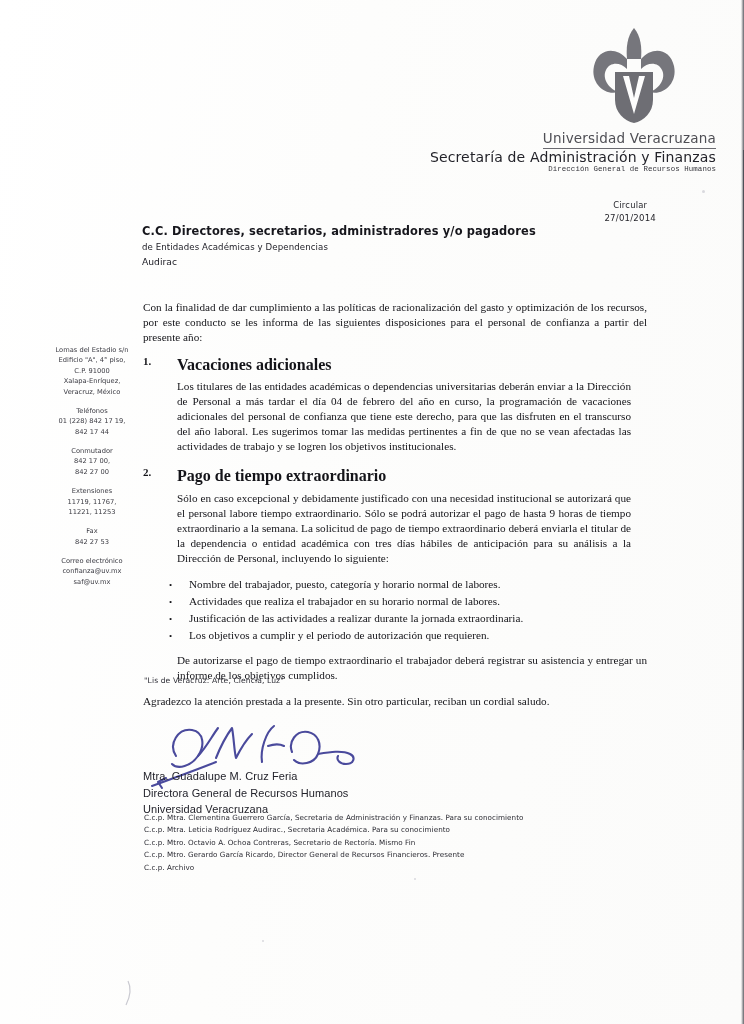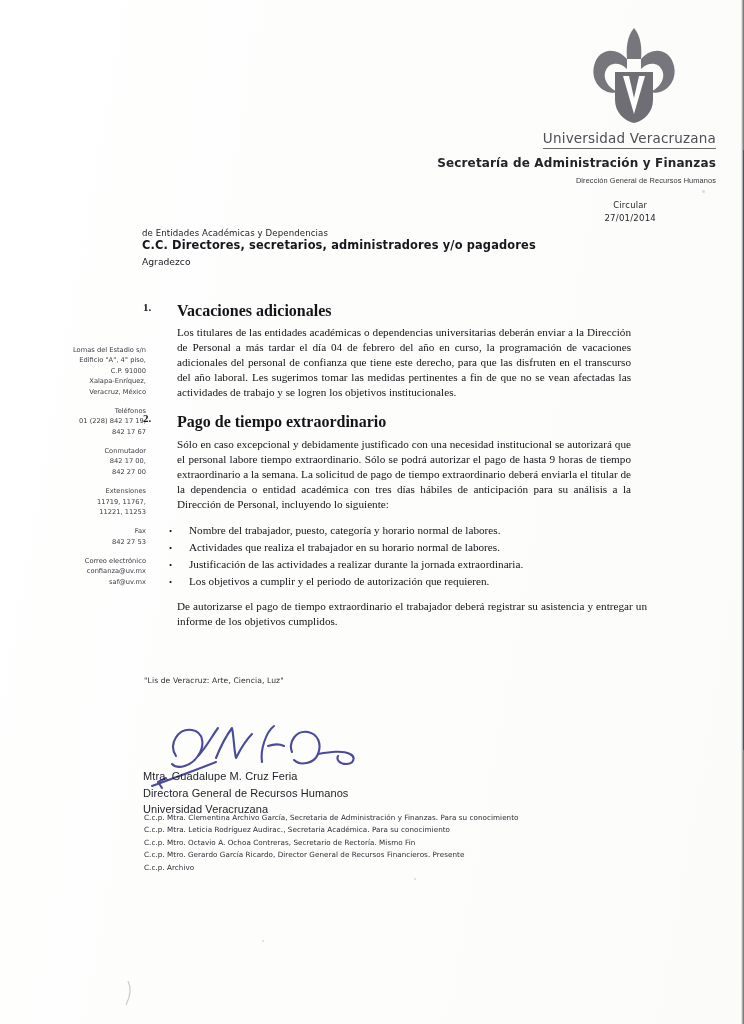--- a/index.html
+++ b/index.html
@@ -62,31 +62,31 @@
     font-size: 13.5px;
     letter-spacing: .2px;
     color: #4e4e54;
     padding-bottom: 2px;
     border-bottom: 1.1px solid #6a6a70;
     display: inline-block;
     margin-top: 4px;
   }
   #dept-line1 {
     font-family: "DejaVu Sans", sans-serif;
-    font-weight: bold;
-    font-size: 12px;
+    font-weight: normal;
+    font-size: 14px;
     color: #23232a;
-    margin-top: 7px;
+    margin-top: 0;
     letter-spacing: .15px;
   }
   #dept-line2 {
-    font-family: Liberation Sans, sans-serif;
+    font-family: Liberation Mono, monospace;
     font-size: 7.4px;
     color: #34343b;
-    margin-top: 6px;
+    margin-top: 0;
     letter-spacing: .1px;
   }
 
   
   #circular-block {
     position: absolute;
     top: 200px;
     right: 88px;
     text-align: center;
     font-family: "DejaVu Sans", sans-serif;
@@ -120,21 +120,21 @@
     margin-top: 4px;
     color: #22222a;
   }
 
   
   #sidebar {
     position: absolute;
     top: 345px;
     left: 38px;
     width: 108px;
-    text-align: right;
+    text-align: center;
     font-family: "DejaVu Sans", sans-serif;
     font-size: 6.7px;
     line-height: 1.55;
     color: #3a3a42;
   }
   .sb-group { margin-bottom: 9px; }
   .sb-label { display: block; }
   .sb-val { display: block; }
 
   
@@ -255,38 +255,38 @@
     <div id="dept-line1">Secretaría de Administración y Finanzas</div>
     <div id="dept-line2">Dirección General de Recursos Humanos</div>
   </div>
 
   <div id="circular-block">
     <div id="circular-label">Circular</div>
     <div id="circular-date">27/01/2014</div>
   </div>
 
   <div id="addressee">
+    <div id="addressee-main">C.C. Directores, secretarios, administradores y/o pagadores</div>
     <div id="addressee-sub">de Entidades Académicas y Dependencias</div>
-    <div id="addressee-main">C.C. Directores, secretarios, administradores y/o pagadores</div>
-    <div id="addressee-presente">Agradezco</div>
+    <div id="addressee-presente">Audirac</div>
   </div>
 
   <div id="sidebar">
     <div class="sb-group">
       <span class="sb-val">Lomas del Estadio s/n</span>
       <span class="sb-val">Edificio "A", 4° piso,</span>
       <span class="sb-val">C.P. 91000</span>
       <span class="sb-val">Xalapa-Enríquez,</span>
       <span class="sb-val">Veracruz, México</span>
     </div>
 
     <div class="sb-group">
       <span class="sb-label">Teléfonos</span>
       <span class="sb-val">01 (228) 842 17 19,</span>
-      <span class="sb-val">842 17 67</span>
+      <span class="sb-val">842 17 44</span>
     </div>
 
     <div class="sb-group">
       <span class="sb-label">Conmutador</span>
       <span class="sb-val">842 17 00,</span>
       <span class="sb-val">842 27 00</span>
     </div>
 
     <div class="sb-group">
       <span class="sb-label">Extensiones</span>
@@ -300,20 +300,21 @@
     </div>
 
     <div class="sb-group">
       <span class="sb-label">Correo electrónico</span>
       <span class="sb-val">confianza@uv.mx</span>
       <span class="sb-val">saf@uv.mx</span>
     </div>
   </div>
 
   <div id="body-col">
+    <p class="para">Con la finalidad de dar cumplimiento a las políticas de racionalización del gasto y optimización de los recursos, por este conducto se les informa de las siguientes disposiciones para el personal de confianza a partir del presente año:</p>
 
     <div class="num-item">
       <span class="num-idx">1.</span>
       <span class="num-title">Vacaciones adicionales</span>
     </div>
     <p class="num-body">Los titulares de las entidades académicas o dependencias universitarias deberán enviar a la Dirección de Personal a más tardar el día 04 de febrero del año en curso, la programación de vacaciones adicionales del personal de confianza que tiene este derecho, para que las disfruten en el transcurso del año laboral. Les sugerimos tomar las medidas pertinentes a fin de que no se vean afectadas las actividades de trabajo y se logren los objetivos institucionales.</p>
 
     <div class="num-item">
       <span class="num-idx">2.</span>
       <span class="num-title">Pago de tiempo extraordinario</span>
@@ -333,20 +334,21 @@
         <span class="bullet-dot"></span>
         <span class="bullet-text">Justificación de las actividades a realizar durante la jornada extraordinaria.</span>
       </li>
       <li>
         <span class="bullet-dot"></span>
         <span class="bullet-text">Los objetivos a cumplir y el periodo de autorización que requieren.</span>
       </li>
     </ul>
 
     <p class="indent-para">De autorizarse el pago de tiempo extraordinario el  trabajador deberá registrar su asistencia y entregar un informe de los objetivos cumplidos.</p>
+    <p class="plain-para">Agradezco la atención prestada a la presente. Sin otro particular, reciban un cordial saludo.</p>
   </div>
 
   <div id="motto">"Lis de Veracruz: Arte, Ciencia, Luz"</div>
 
   <div id="signature-block">
     <svg id="signature-ink" width="230" height="80" viewBox="0 0 230 80">
       <g fill="none" stroke="#4a4a9c" stroke-width="2.1" stroke-linecap="round" stroke-linejoin="round">
         <path d="M26 44 C18 32 28 16 42 18 C54 20 55 34 48 44 C41 54 28 58 22 52"></path>
         <path d="M48 44 C56 36 62 24 68 16"></path>
         <path d="M66 46 C70 36 76 24 82 16 C84 26 84 38 86 46 C90 38 96 28 102 22"></path>
@@ -359,21 +361,21 @@
       </g>
     </svg>
     <div id="signer-lines">
       <div>Mtra. Guadalupe M. Cruz Feria</div>
       <div>Directora General de Recursos Humanos</div>
       <div>Universidad Veracruzana</div>
     </div>
   </div>
 
   <div id="ccp-list">
-    <div>C.c.p. Mtra. Clementina Archivo García, Secretaria de Administración y Finanzas. Para su conocimiento</div>
+    <div>C.c.p. Mtra. Clementina Guerrero García, Secretaria de Administración y Finanzas. Para su conocimiento</div>
     <div>C.c.p. Mtra. Leticia Rodríguez Audirac., Secretaria Académica. Para su conocimiento</div>
     <div>C.c.p. Mtro. Octavio A. Ochoa Contreras, Secretario de Rectoría. Mismo Fin</div>
     <div>C.c.p. Mtro. Gerardo García Ricardo, Director General de Recursos Financieros. Presente</div>
     <div>C.c.p. Archivo</div>
   </div>
 
   <svg style="position:absolute; left:120px; top:975px;" width="40" height="40" viewBox="0 0 40 40">
     <path d="M8 6 C12 14 10 22 6 30" fill="none" stroke="#c9c9d0" stroke-width="1.2"></path>
   </svg>
   <div class="speck" style="left:702px; top:190px; width:3px; height:3px;"></div>

